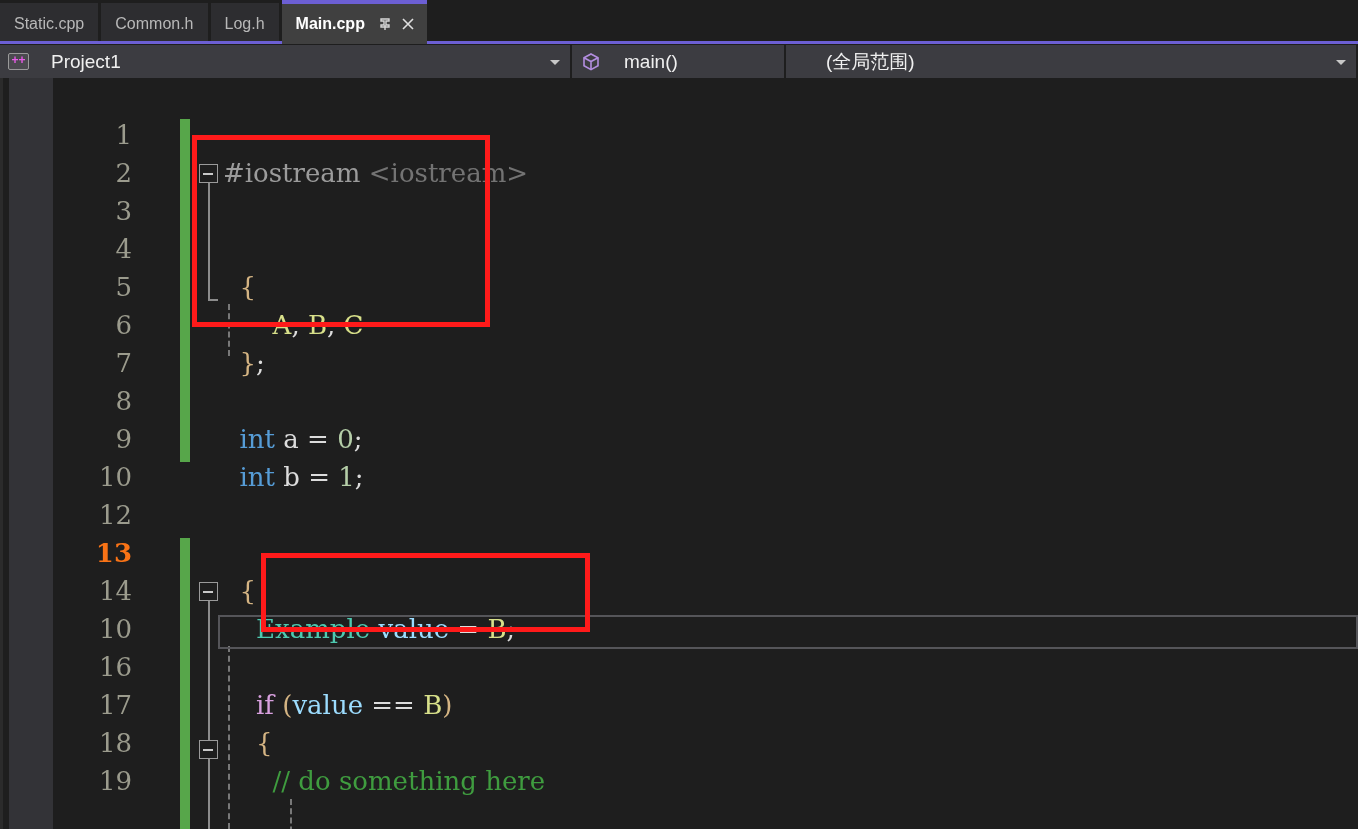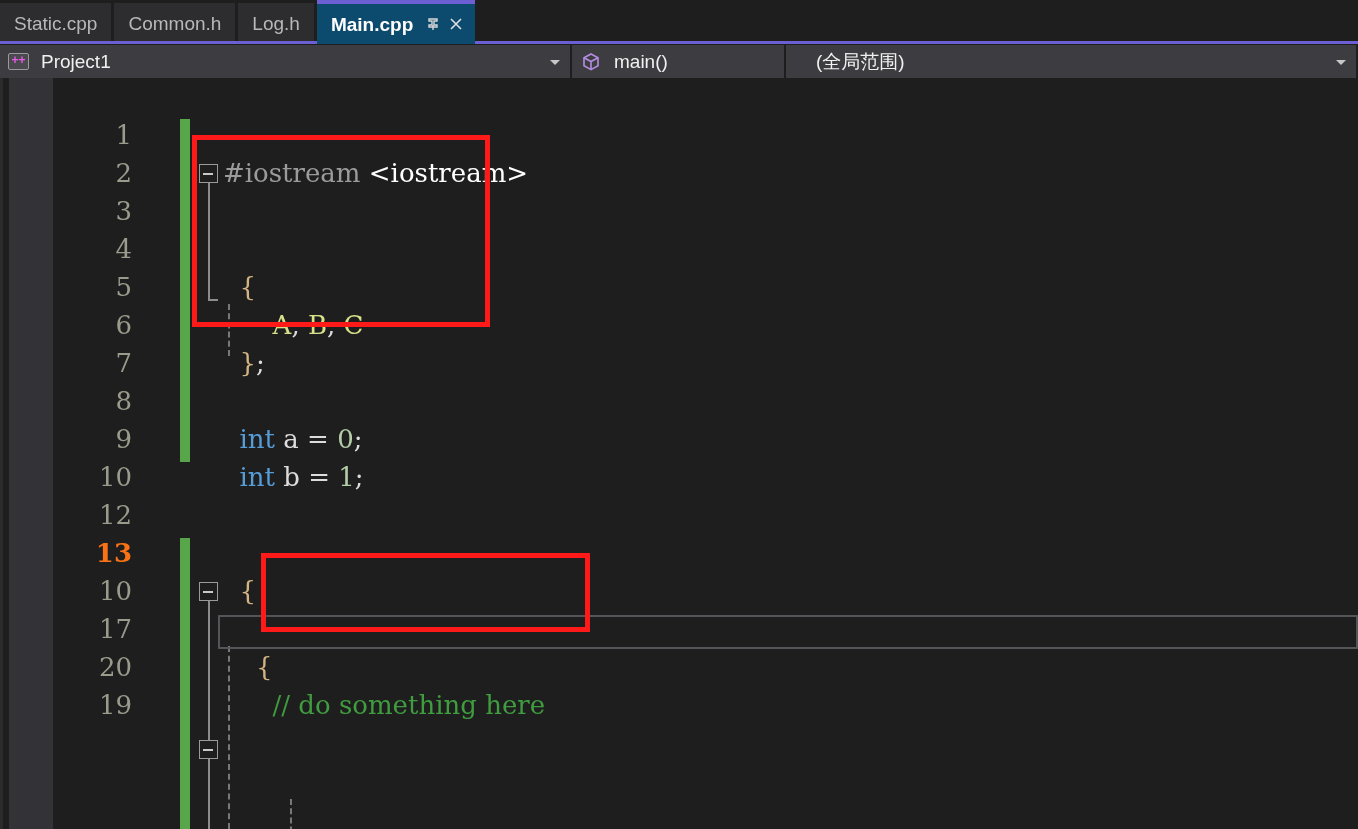--- a/index.html
+++ b/index.html
@@ -33,28 +33,28 @@
     background: #6c5fd4;
   }
   .tab {
     position: relative;
     height: 41px;
     display: flex;
     align-items: center;
     padding: 4px 14px;
     background: #2d2d30;
     color: #b8b8b8;
-    font-size: 19px;
+    font-size: 16px;
     line-height: 1;
     margin-right: 3px;
     white-space: nowrap;
     cursor: pointer;
   }
   .tab.active {
-    background: #0c4a6e;
+    background: #404040;
     color: #ffffff;
     font-weight: bold;
     height: 44px;
     padding-right: 8px;
     border-top: 4px solid #6c5fd4;
     z-index: 3;
   }
   .tab-icons {
     display: flex;
     align-items: center;
@@ -95,21 +95,21 @@
   .nav-combo.func   { flex: 1 1 auto; padding-left: 8px; }
   .combo-arrow {
     position: absolute;
     right: 10px; top: 50%;
     margin-top: -2px;
     width: 0; height: 0;
     border-left: 5px solid transparent;
     border-right: 5px solid transparent;
     border-top: 5px solid #c8c8c8;
   }
-  .combo-label { margin-left: 12px; white-space: nowrap; }
+  .combo-label { margin-left: 22px; white-space: nowrap; }
 
   
   .icon-proj {
     width: 21px; height: 17px;
     border: 1.5px solid #9a9a9a;
     border-radius: 2px;
     background: #4a4a4e;
     position: relative;
     flex: 0 0 auto;
   }
@@ -227,21 +227,21 @@
   
   .annot {
     position: absolute;
     border: 5px solid #ff1a1a;
     pointer-events: none;
     z-index: 9;
   }
 
   
   .k-pre   { color: #9b9b9b; }  
-  .k-inc   { color: #ffffff; }  
+  .k-inc   { color: #737373; }  
   .k-kw    { color: #569cd6; }  
   .k-type  { color: #4ec9b0; }  
   .k-enum  { color: #d8e08a; }  
   .k-id    { color: #dcdcdc; }  
   .k-num   { color: #b5cea8; }  
   .k-punc  { color: #dcdcdc; }
   .k-brace { color: #d4b483; }
   .k-fn    { color: #dcdcaa; }  
   .k-ctrl  { color: #d8a0df; }  
   .k-var   { color: #9cdcfe; }  
@@ -371,29 +371,37 @@
         <span class="lnum">10</span>
       </div>
       <div class="row">
         <span class="lnum">12</span>
       </div>
       <div class="row">
         <span class="lnum" style="font-weight:bold;color:#f97316;">13</span>
         <span class="ctext"><span class="k-brace">  {</span></span>
       </div>
       <div class="row">
+        <span class="lnum">14</span>
+        <span class="ctext"><span class="k-type">    Example</span><span class="k-punc"> </span><span class="k-var">value</span><span class="k-punc"> = </span><span class="k-enum">B</span><span class="k-punc">;</span></span>
+      </div>
+      <div class="row">
         <span class="lnum">10</span>
         <span class="ctext"></span>
       </div>
       <div class="row">
+        <span class="lnum">16</span>
+        <span class="ctext"><span class="k-ctrl">    if </span><span class="k-paren">(</span><span class="k-var">value</span><span class="k-punc"> == </span><span class="k-enum">B</span><span class="k-paren">)</span></span>
+      </div>
+      <div class="row">
         <span class="lnum">17</span>
         <span class="ctext"><span class="k-brace">    {</span></span>
       </div>
       <div class="row">
-        <span class="lnum">20</span>
+        <span class="lnum">18</span>
         <span class="ctext"><span class="k-cmt">      // do something here</span></span>
       </div>
       <div class="row">
         <span class="lnum">19</span>
         
       </div>
       <div class="row">
         
         <span class="ctext"></span>
       </div>

